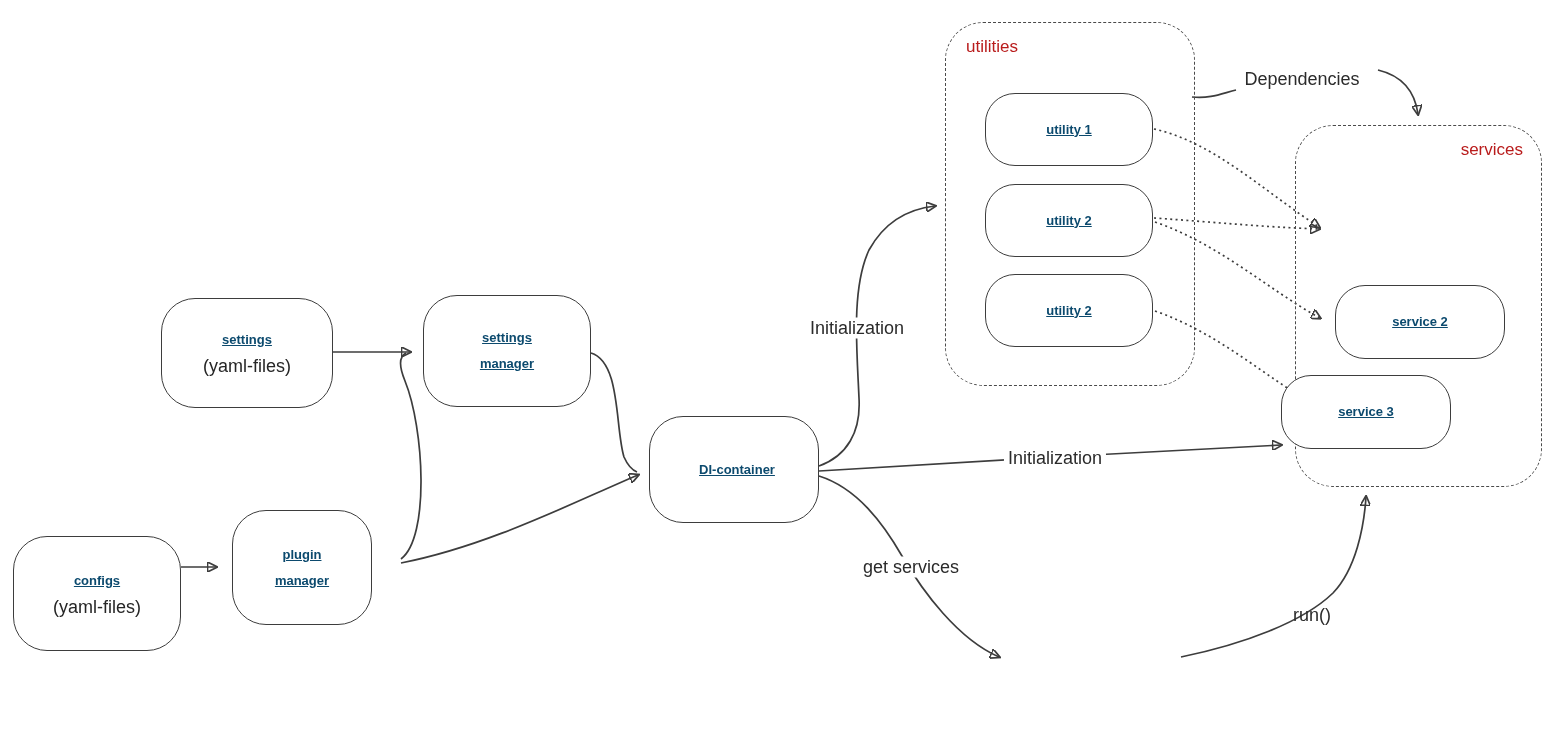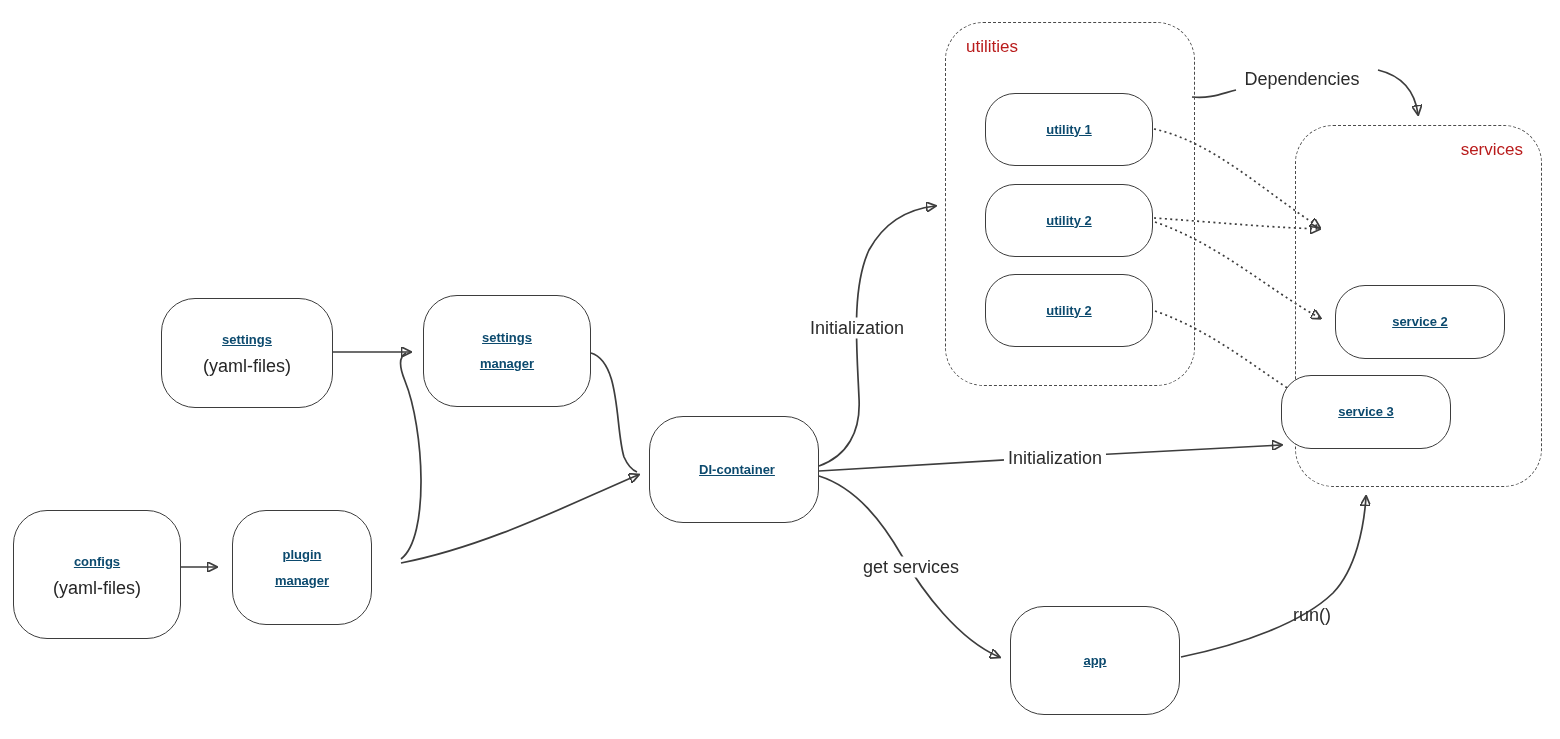--- a/index.html
+++ b/index.html
@@ -24,21 +24,21 @@
   .node {
     position:absolute; background:#ffffff; border:1.6px solid #3d3d3d;
     border-radius:34px; display:flex; flex-direction:column;
     align-items:center; justify-content:center; text-align:center;
     box-sizing:border-box;
   }
   .node-title { font-weight:bold; font-size:13px; color:#0c4a6e; white-space:pre-line; line-height:26px;text-decoration:underline; }
   .node-sub   { font-size:18px; color:#262626; line-height:26px; }
 
   #n-settings         { left:161px;  top:298px; width:172px; height:110px; }
-  #n-configs          { left:13px;   top:510px; width:168px; height:129px; }
+  #n-configs          { left:13px;   top:536px; width:168px; height:115px; }
   #n-plugin-manager   { left:232px;  top:510px; width:140px; height:115px; }
   #n-settings-manager { left:423px;  top:295px; width:168px; height:112px; }
   #n-di-container     { left:649px;  top:416px; width:170px; height:107px;padding-left:6px; }
   #n-app              { left:1010px; top:606px; width:170px; height:109px; }
   #n-utility-1 { left:985px;  top:93px;  width:168px; height:73px; border-radius:30px; }
   #n-utility-2 { left:985px;  top:184px; width:168px; height:73px; border-radius:30px; }
   #n-utility-3 { left:985px;  top:274px; width:168px; height:73px; border-radius:30px; }
   #n-service-1 { left:1335px; top:194px; width:170px; height:74px; border-radius:30px; }
   #n-service-2 { left:1335px; top:285px; width:170px; height:74px; border-radius:30px; }
   #n-service-3 { left:1281px; top:375px; width:170px; height:74px; border-radius:30px; }
@@ -108,23 +108,20 @@
 
   <div class="node" id="n-settings-manager">
     <div class="node-title">settings
 manager</div>
   </div>
 
   <div class="node" id="n-di-container">
     <div class="node-title">DI-container</div>
   </div>
 
-  <div class="node" id="n-app">
-    <div class="node-title">app</div>
-  </div>
 
   <div class="node" id="n-utility-1">
     <div class="node-title">utility 1</div>
   </div>
   <div class="node" id="n-utility-2">
     <div class="node-title">utility 2</div>
   </div>
   <div class="node" id="n-utility-3">
     <div class="node-title">utility 2</div>
   </div>

